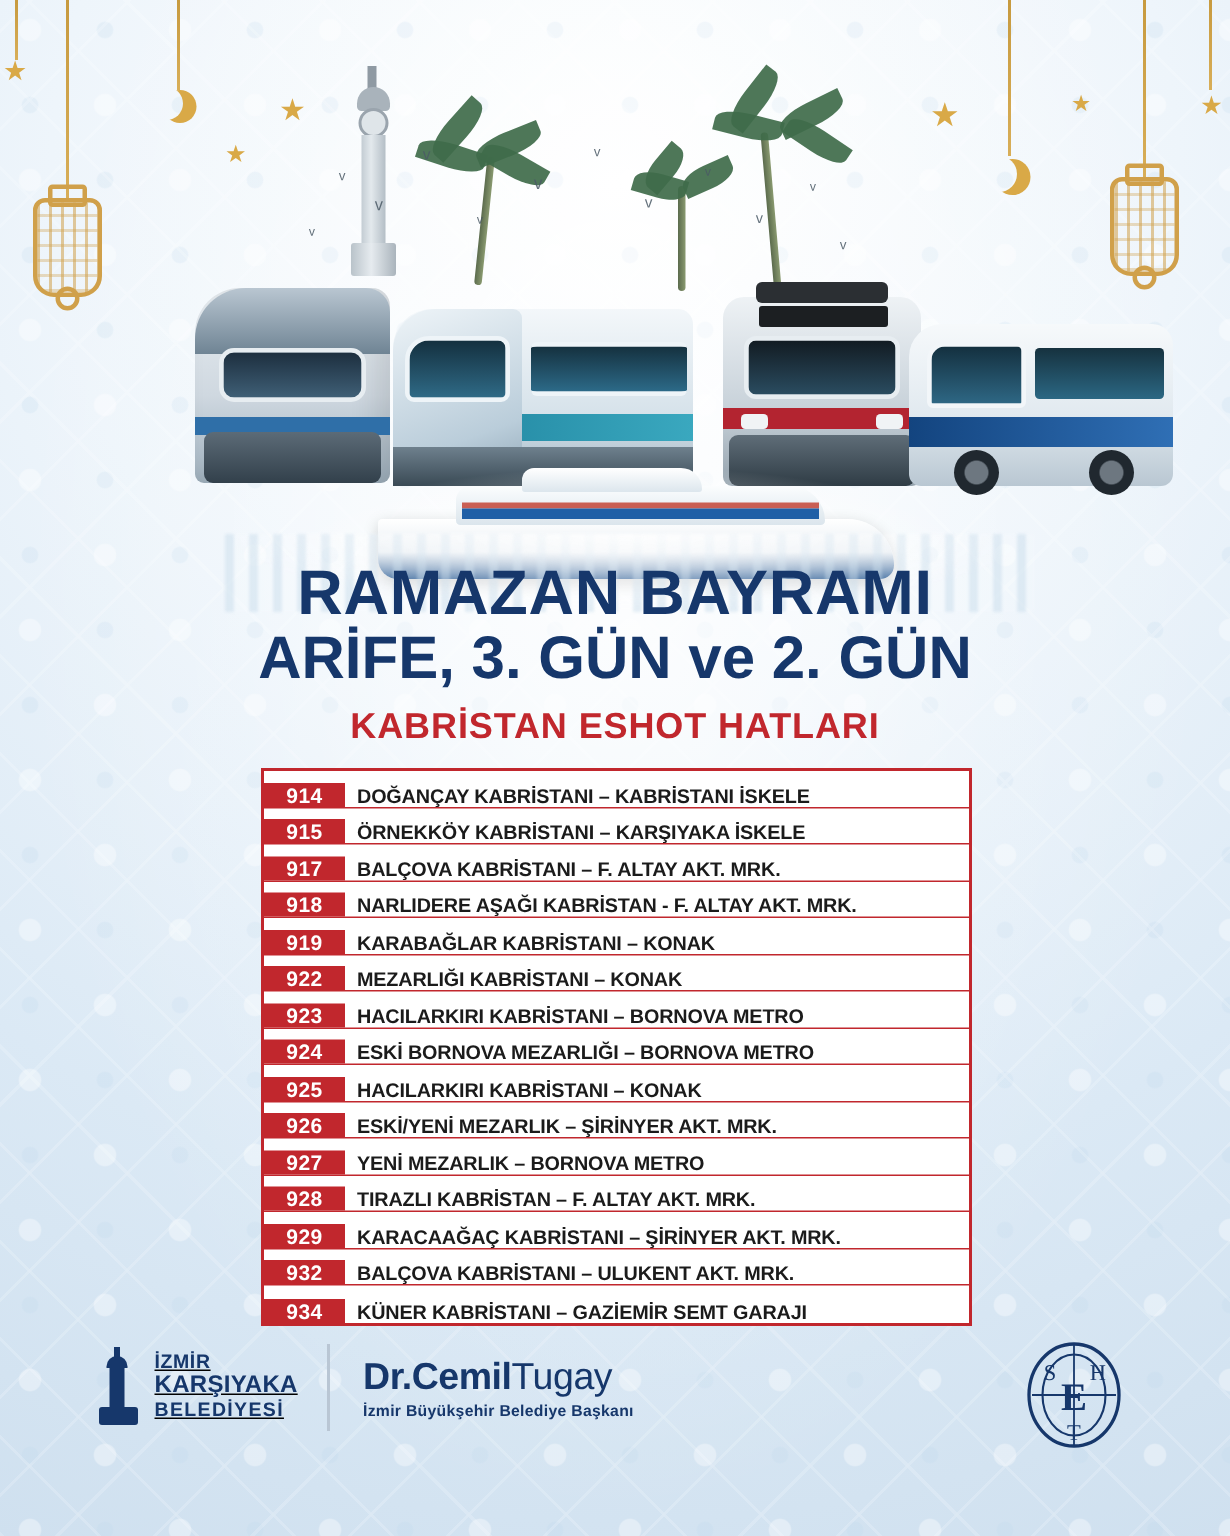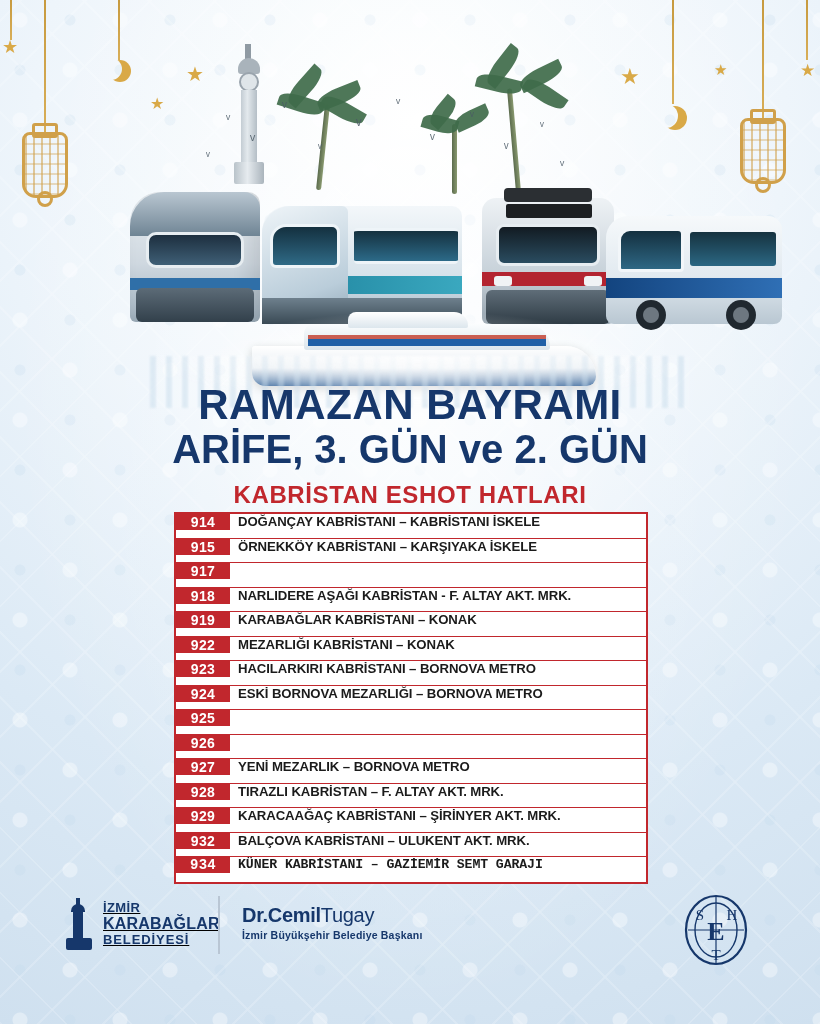--- a/index.html
+++ b/index.html
@@ -353,21 +353,21 @@
   .splash {
     position: absolute;
     left: 170px; top: 286px;
     width: 500px; height: 80px;
     background: radial-gradient(ellipse at 50% 80%, rgba(255,255,255,.9), rgba(255,255,255,0) 65%);
   }
 
   
   .headline {
     position: absolute;
-    left: 0; top: 382px;
+    left: 0; top: 372px;
     width: 820px;
     text-align: center;
   }
   .h1 {
     font-size: 42px;
     font-weight: 700;
     letter-spacing: .5px;
     color: #16376b;
     line-height: 1.08;
   }
@@ -392,25 +392,25 @@
   
   .table-wrap {
     position: absolute;
     left: 174px; top: 512px;
     width: 474px;
     border: 2px solid #c1272d;
     background: #fff;
   }
   .row {
     display: flex;
-    align-items: flex-start;
+    align-items: flex-end;
     height: 24.5px;
     border-bottom: 1px solid #c1272d;
   }
-  .row:last-child { border-bottom: none; font-family: Liberation Mono, monospace; }
+  .row:last-child { border-bottom: none; }
   .code {
     width: 54px;
     flex: 0 0 54px;
     background: #c1272d;
     color: #fff;
     font-size: 14px;
     font-weight: 700;
     display: flex;
     align-items: center;
     justify-content: center;
@@ -474,21 +474,21 @@
     position: absolute;
     left: 218px; top: 22px;
     width: 2px; height: 58px;
     background: #b9c6d4;
   }
   .mayor {
     position: absolute;
     left: 242px; top: 30px;
   }
   .mayor .name {
-    font-size: 20px;
+    font-size: 25px;
     font-weight: 700;
     color: #16376b;
     letter-spacing: -.3px;
   }
   .mayor .name .light { font-weight: 400; }
   .mayor .role {
     margin-top: 2px;
     font-size: 10.5px;
     font-weight: 700;
     color: #16376b;
@@ -634,20 +634,21 @@
     <div class="row">
       <div class="code">914</div>
       <div class="desc">DOĞANÇAY KABRİSTANI – KABRİSTANI İSKELE</div>
     </div>
     <div class="row">
       <div class="code">915</div>
       <div class="desc">ÖRNEKKÖY KABRİSTANI – KARŞIYAKA İSKELE</div>
     </div>
     <div class="row">
       <div class="code">917</div>
+      <div class="desc">BALÇOVA KABRİSTANI – F. ALTAY AKT. MRK.</div>
     </div>
     <div class="row">
       <div class="code">918</div>
       <div class="desc">NARLIDERE AŞAĞI KABRİSTAN - F. ALTAY AKT. MRK.</div>
     </div>
     <div class="row">
       <div class="code">919</div>
       <div class="desc">KARABAĞLAR KABRİSTANI – KONAK</div>
     </div>
     <div class="row">
@@ -657,23 +658,25 @@
     <div class="row">
       <div class="code">923</div>
       <div class="desc">HACILARKIRI KABRİSTANI – BORNOVA METRO</div>
     </div>
     <div class="row">
       <div class="code">924</div>
       <div class="desc">ESKİ BORNOVA MEZARLIĞI – BORNOVA METRO</div>
     </div>
     <div class="row">
       <div class="code">925</div>
+      <div class="desc">HACILARKIRI KABRİSTANI – KONAK</div>
     </div>
     <div class="row">
       <div class="code">926</div>
+      <div class="desc">ESKİ/YENİ MEZARLIK – ŞİRİNYER AKT. MRK.</div>
     </div>
     <div class="row">
       <div class="code">927</div>
       <div class="desc">YENİ MEZARLIK – BORNOVA METRO</div>
     </div>
     <div class="row">
       <div class="code">928</div>
       <div class="desc">TIRAZLI KABRİSTAN – F. ALTAY AKT. MRK.</div>
     </div>
     <div class="row">
@@ -694,21 +697,21 @@
 
     <div class="izmir-logo">
       <div class="izmir-mark">
         <div class="t-top"></div>
         <div class="t-dome"></div>
         <div class="t-body"></div>
         <div class="t-base"></div>
       </div>
       <div class="izmir-text">
         <div class="l1">İZMİR</div>
-        <div class="l2">KARABAĞLAR</div>
+        <div class="l2">KARŞIYAKA</div>
         <div class="l3">BELEDİYESİ</div>
       </div>
     </div>
 
     <div class="divider"></div>
 
     <div class="mayor">
       <div class="name">
         <span>Dr.Cemil</span><span class="light">Tugay</span>
       </div>

